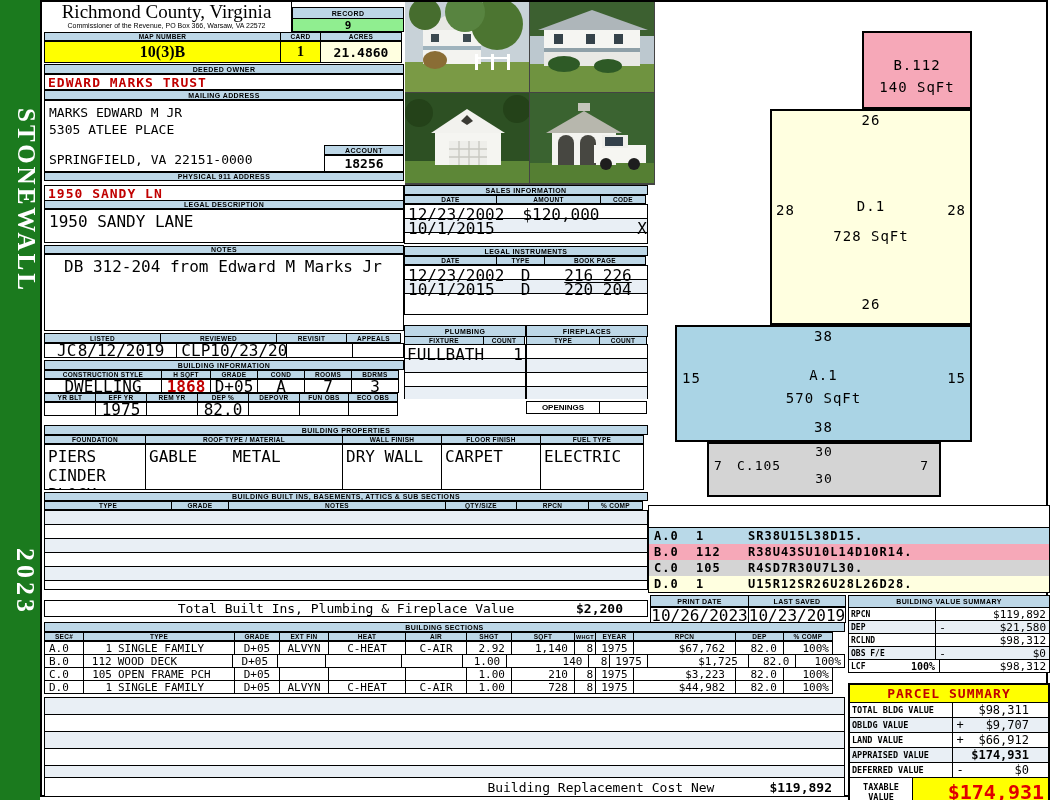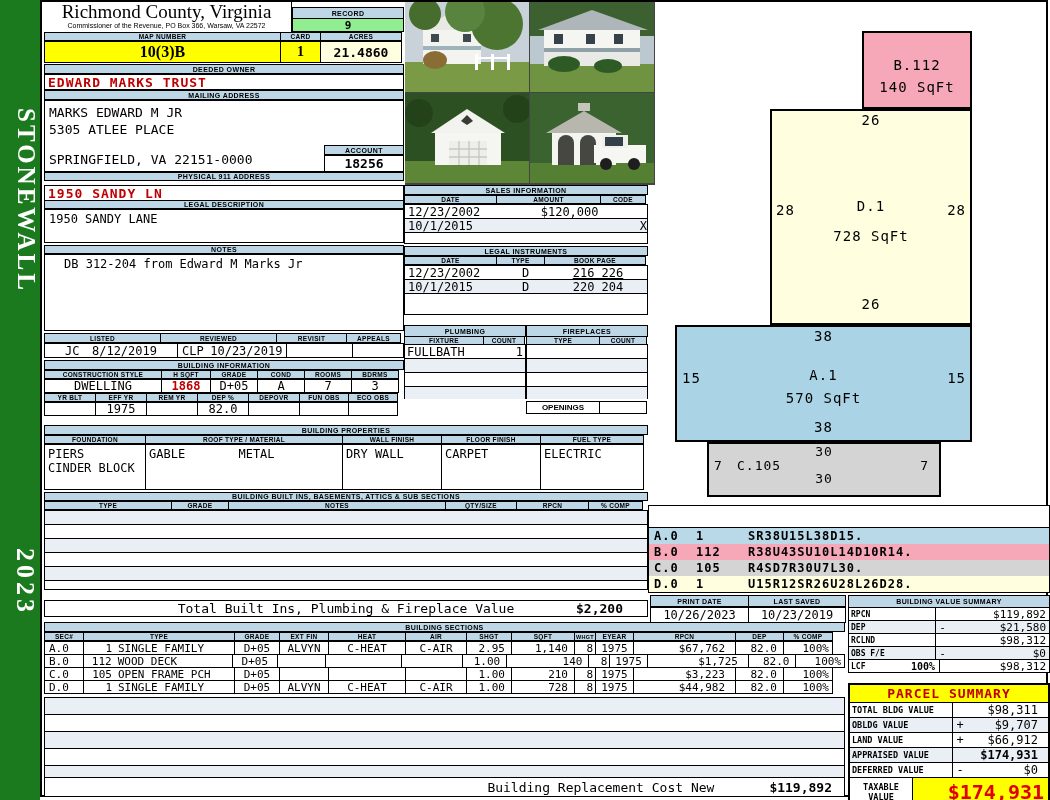--- a/index.html
+++ b/index.html
@@ -14,21 +14,21 @@
   .content{left:40px;top:0;width:1008px;height:797px;border:2px solid #000;background:#fff;}
   
   .hdr{background:#bdd7e7;border:1px solid #000;font:bold 7px "Liberation Sans",sans-serif;
        display:flex;align-items:center;justify-content:center;letter-spacing:.4px;}
   .box{border:1px solid #000;background:#fff;}
   .row{display:flex;}
   .c{border:1px solid #000;margin-left:-1px;box-sizing:border-box;overflow:hidden;
      display:flex;align-items:center;background:#fff;}
   .c:first-child{margin-left:0;}
   .hc{background:#bdd7e7;font:bold 6.5px "Liberation Sans",sans-serif;justify-content:center;letter-spacing:.3px;}
-  .mono12{font-size:12px;}
+  .mono12{font-size:16px;}
   .mono13{font-size:13px;}
   .red{color:#c00000;}
   .bold{font-weight:bold;}
   .ctr{justify-content:center;text-align:center;}
   .rt{justify-content:flex-end;}
   .padl{padding-left:4px;}
   .padr{padding-right:6px;}
   .stripe{background:#e9eff5;}
   
   .sk{border:2px solid #000;position:absolute;box-sizing:border-box;}
@@ -38,21 +38,21 @@
   .lgrow{display:flex;height:16px;align-items:center;font-size:12px;font-weight:bold;letter-spacing:1px;}
   
   .vsrow{display:flex;height:12px;border-top:1px solid #000;align-items:center;font-size:11px;}
   .vslab{width:84px;font:bold 8px "DejaVu Sans Mono",monospace;padding-left:2px;display:flex;align-items:center;}
   .vssign{width:13px;border-left:1px solid #000;height:100%;display:flex;align-items:center;justify-content:center;font-size:11px;}
   .vsval{flex:1;display:flex;justify-content:flex-end;padding-right:3px;}
   
   .psrow{display:flex;height:14px;border-top:1px solid #000;align-items:center;font-size:12px;}
   .pslab{width:100px;font:bold 8.5px "DejaVu Sans Mono",monospace;padding-left:2px;}
   .pssign{width:14px;border-left:1px solid #000;height:100%;display:flex;align-items:center;justify-content:center;}
-  .psval{flex:1;display:flex;justify-content:flex-end;padding-right:10px;}
+  .psval{flex:1;display:flex;justify-content:flex-end;padding-right:19px;}
   .empty-rows .er{height:16px;border-bottom:1px solid #000;}
   .er.stripe{background:#e9eff5;}
   .photo{display:block;}
 </style>
 </head>
 <body>
 
 <div class="page">
 
   <div class="abs spine">
@@ -106,21 +106,21 @@
   <div class="abs hdr" style="left:44px;top:245px;width:360px;height:9px;">NOTES</div>
   <div class="abs box mono12" style="left:44px;top:254px;width:360px;height:77px;padding:2px 0 0 19px;">DB 312-204 from Edward M Marks Jr</div>
 
   <div class="abs row" style="left:44px;top:333px;width:360px;height:10px;">
     <div class="c hc" style="width:117px;">LISTED</div>
     <div class="c hc" style="width:117px;">REVIEWED</div>
     <div class="c hc" style="width:71px;">REVISIT</div>
     <div class="c hc" style="width:55px;">APPEALS</div>
   </div>
   <div class="abs row mono12" style="left:44px;top:343px;width:360px;height:15px;">
-    <div class="c" style="width:140px;justify-content:space-between;padding:0 20px;">
+    <div class="c" style="width:140px;justify-content:space-between;padding:0 12px;">
       <span>JC</span>
       <span>8/12/2019</span>
     </div>
     <div class="c" style="width:117px;justify-content:space-between;padding:0 4px;">
       <span>CLP</span>
       <span>10/23/2019</span>
     </div>
     <div class="c" style="width:71px;"></div>
     <div class="c" style="width:55px;"></div>
   </div>
@@ -458,21 +458,21 @@
     <div class="row" style="height:14px;">
       <div class="c padl" style="width:40px;">A.0</div>
       <div class="c" style="width:152px;">
           <span style="width:28px;text-align:right;">1</span>
           <span style="padding-left:6px;">SINGLE FAMILY</span>
         </div>
       <div class="c ctr" style="width:46px;">D+05</div>
       <div class="c ctr" style="width:50px;">ALVYN</div>
       <div class="c ctr" style="width:78px;">C-HEAT</div>
       <div class="c ctr" style="width:62px;">C-AIR</div>
-      <div class="c rt padr" style="width:46px;">2.95</div>
+      <div class="c rt padr" style="width:46px;">2.92</div>
       <div class="c rt padr" style="width:64px;">1,140</div>
       <div class="c rt" style="width:22px;padding-right:2px;">8</div>
       <div class="c ctr" style="width:39px;">1975</div>
       <div class="c rt" style="width:103px;padding-right:10px;">$67,762</div>
       <div class="c rt padr" style="width:49px;">82.0</div>
       <div class="c rt" style="width:50px;padding-right:3px;">100%</div>
     </div>
 
     <div class="row" style="height:14px;margin-top:-1px;">
       <div class="c padl" style="width:40px;">B.0</div>

